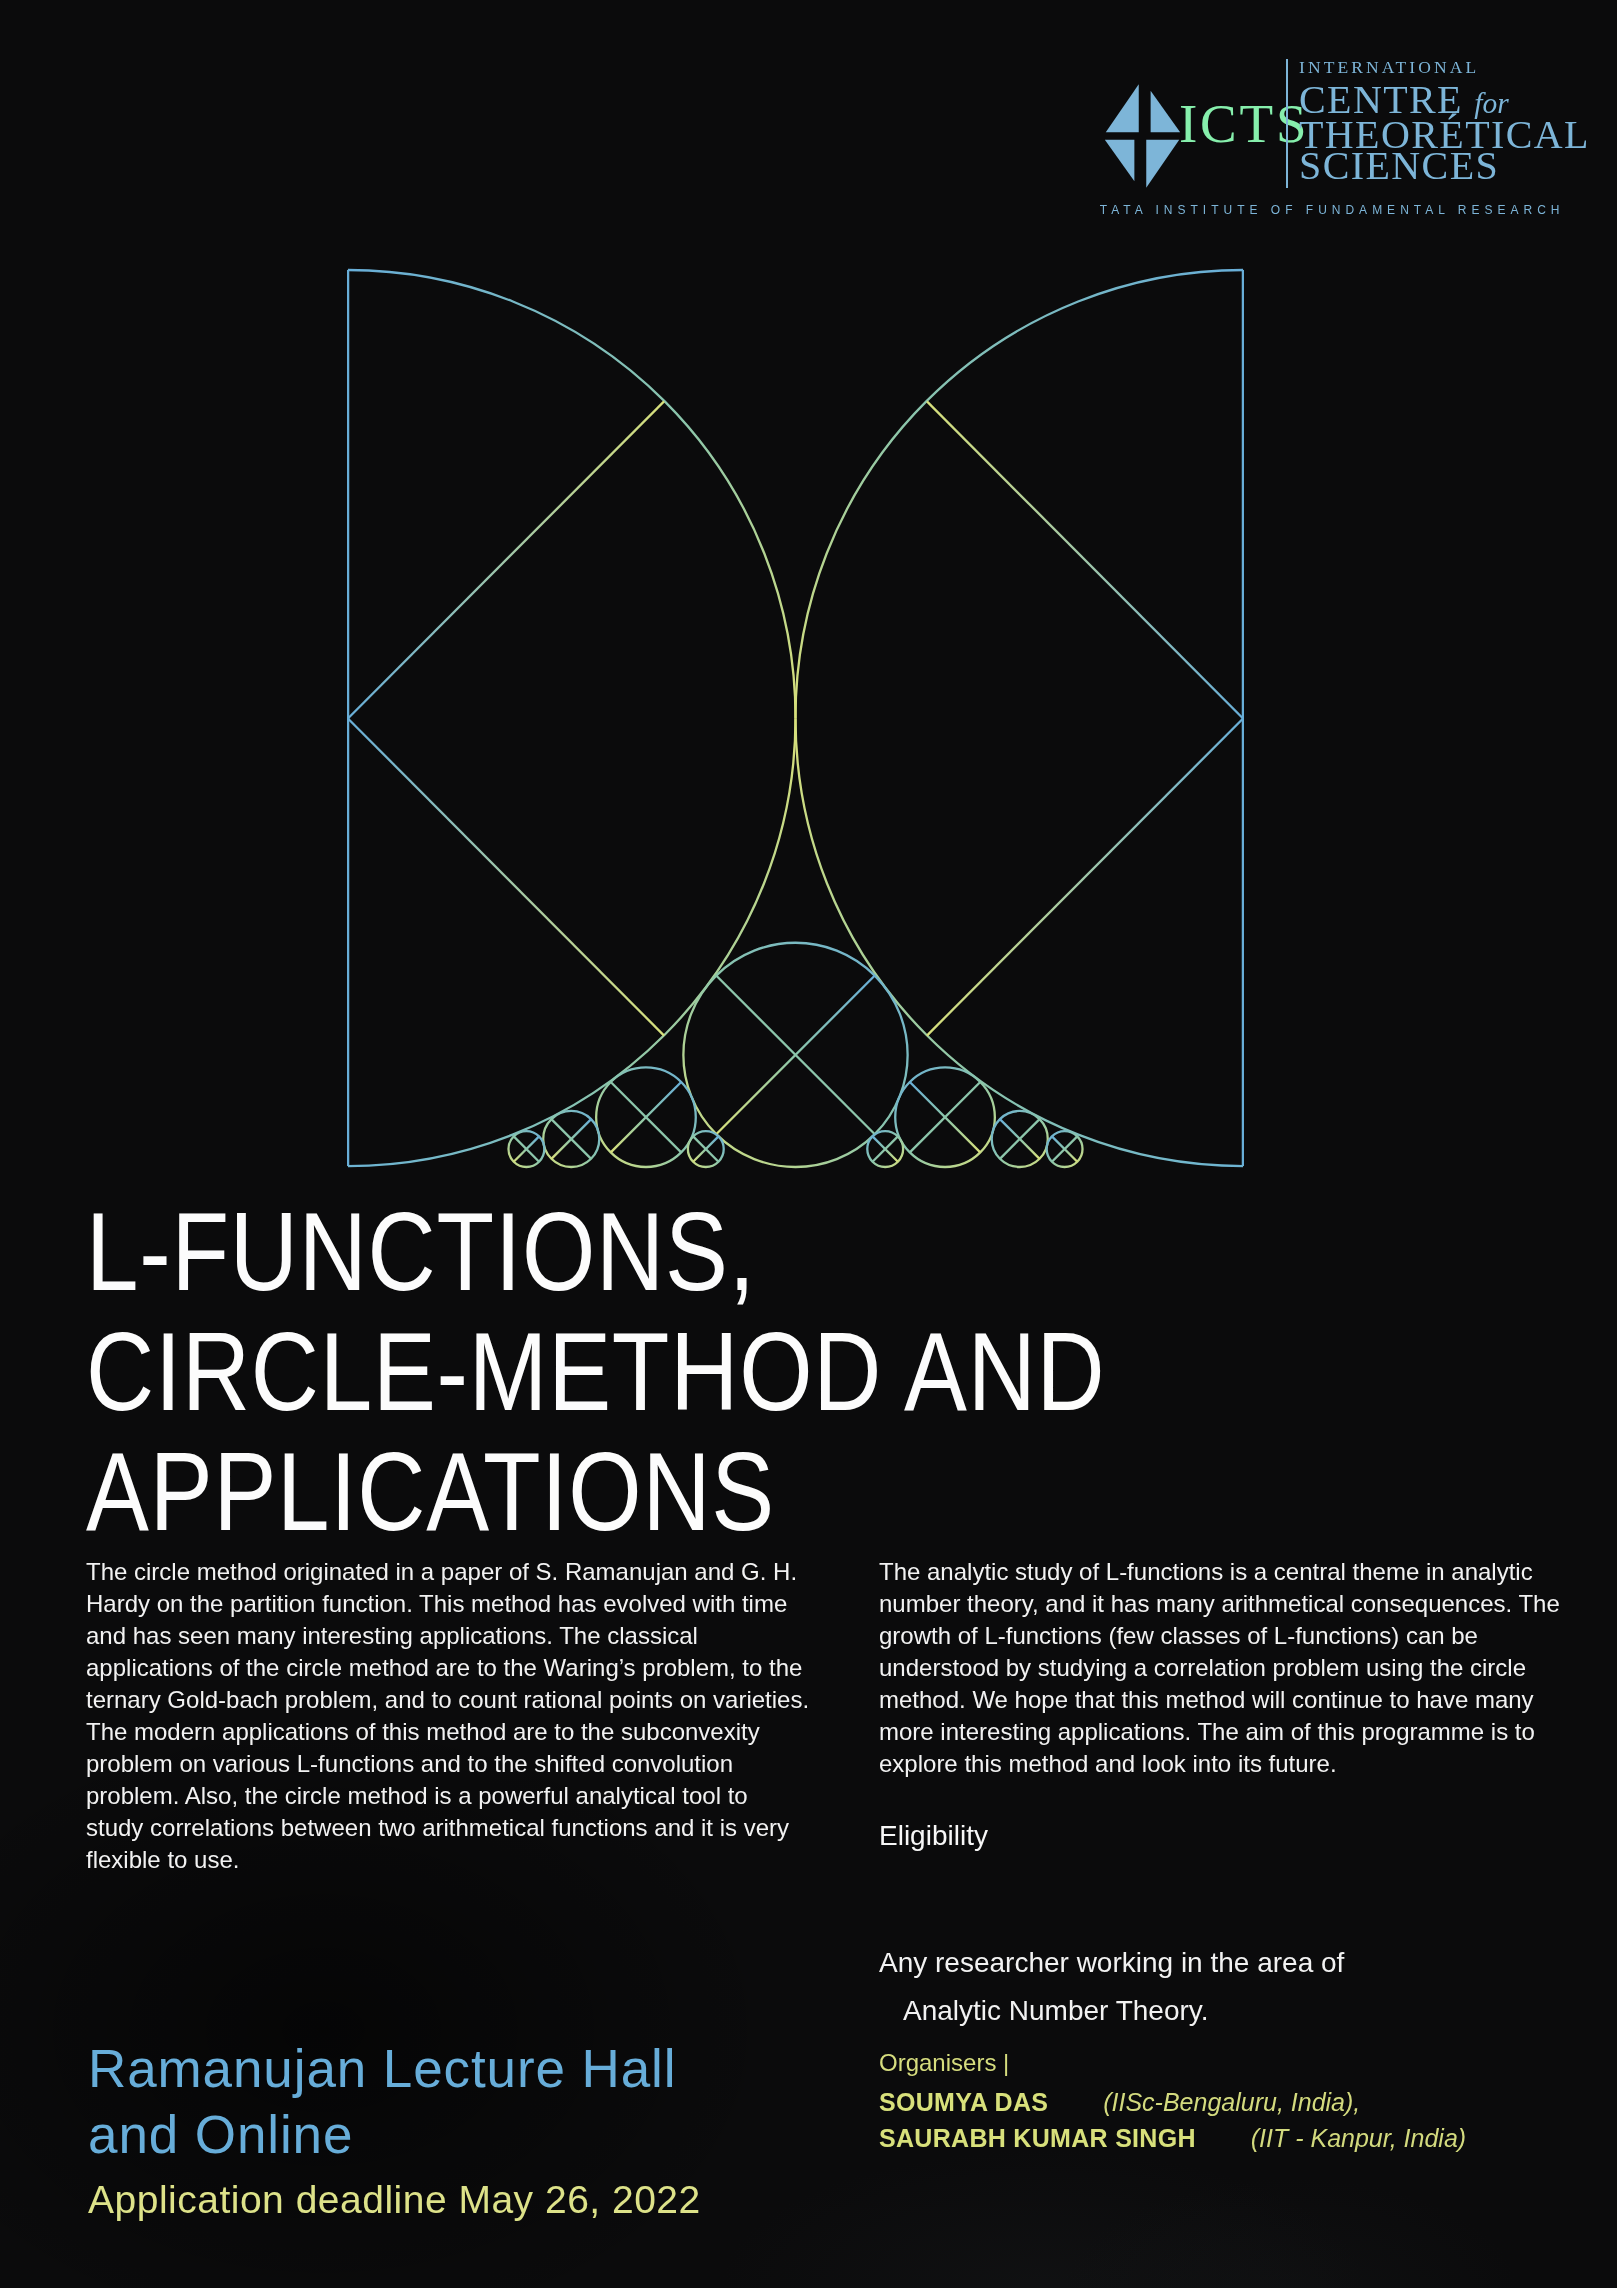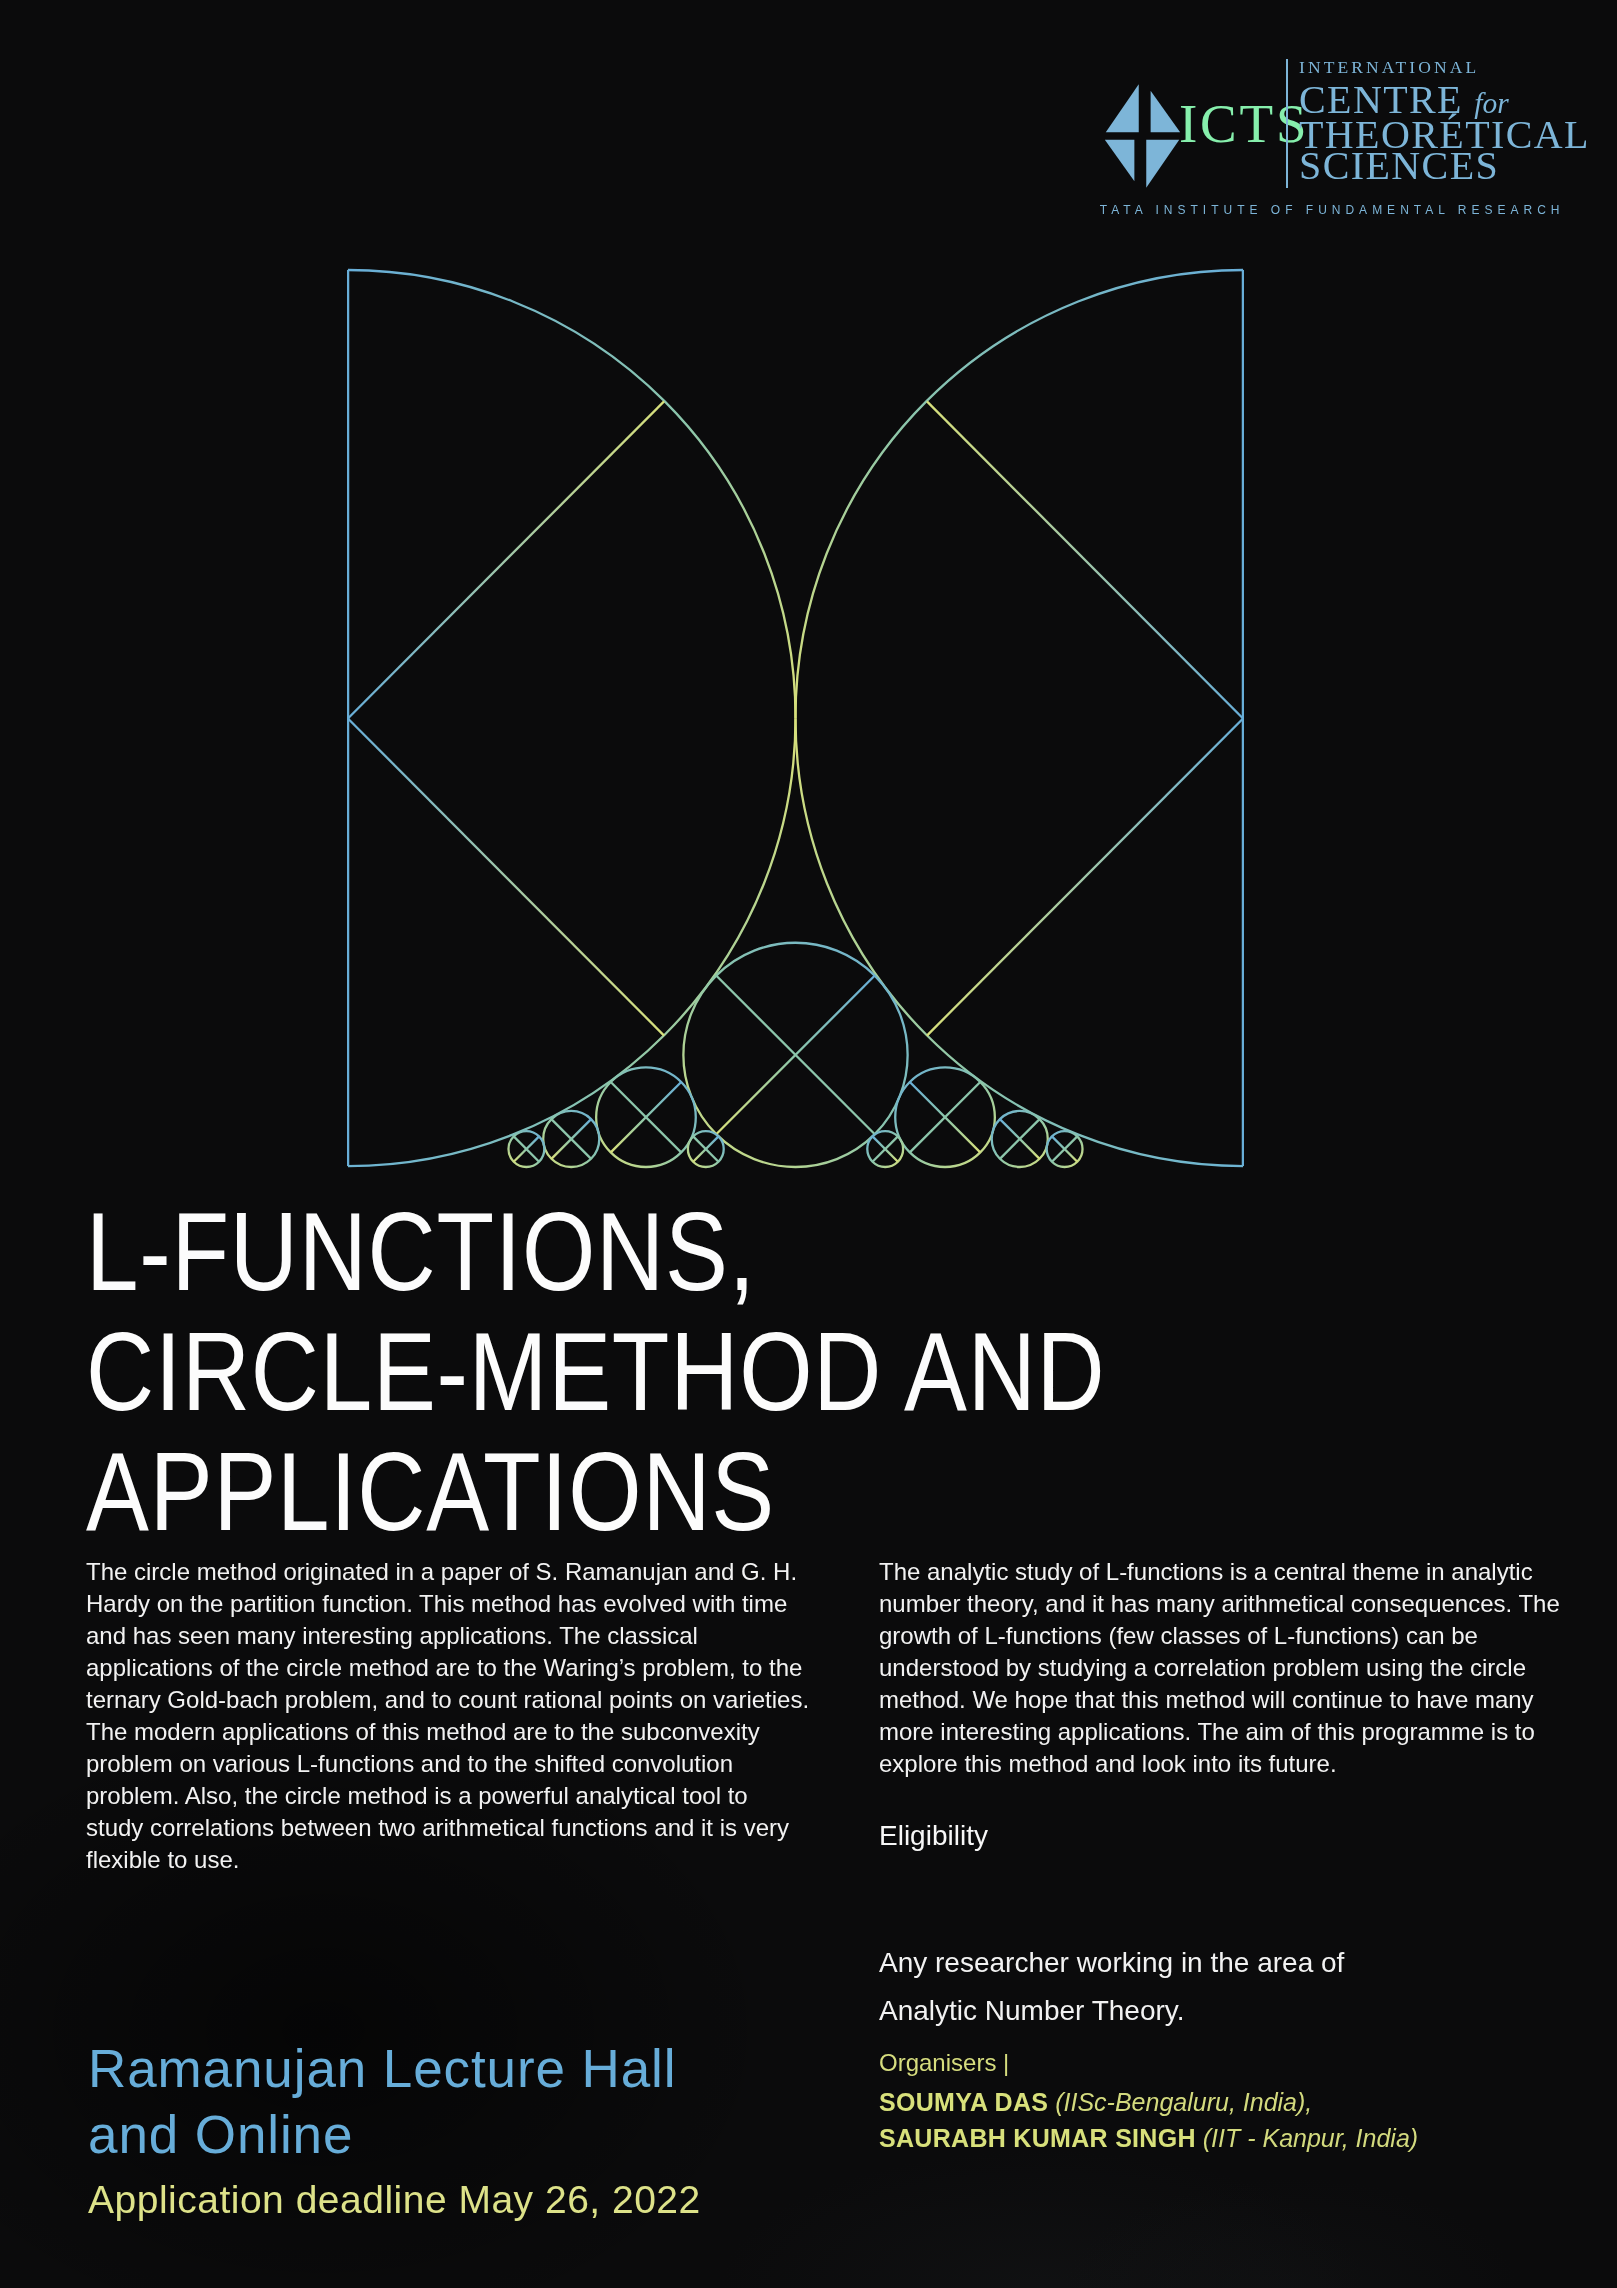--- a/index.html
+++ b/index.html
@@ -37,26 +37,26 @@
          font-size:111px;line-height:120px;color:#fcfcfc;letter-spacing:0.9px;
          transform:scaleX(.85);transform-origin:left top;white-space:nowrap;}
 
   
   .para{position:absolute;color:#f2f2f2;font-size:24px;line-height:32px;}
   .left-para{left:86px;top:1556px;width:725px;}
   .right-para{left:879px;top:1556px;width:685px;}
 
   .elig-head{position:absolute;left:879px;top:1820px;font-size:28px;font-weight:normal;color:#f7f7f7;}
   .elig-line{position:absolute;left:879px;font-size:28px;color:#f2f2f2;font-weight:300;}
-  .el1{top:1947px;} .el2{top:1995px;}
+  .el1{top:1947px;} .el2{top:1995px;margin-left:24px;}
 
   .org-label{position:absolute;left:879px;top:2049px;font-size:24px;color:#d6dd7e;font-weight:300;}
   .org-list{position:absolute;left:879px;top:2084px;font-size:25px;line-height:36px;color:#d8e07b;}
   .org-name{font-weight:bold;letter-spacing:0.3px;}
-  .org-aff{font-style:italic;font-weight:300;color:#d3da7e;}
+  .org-aff{font-style:italic;font-weight:300;color:#d3da7e;margin-left:48px;}
 
   
   .dates{position:absolute;left:88px;top:1979px;font-size:46px;font-weight:bold;
          color:#68a8d8;white-space:pre;letter-spacing:0.5px;}
   .venue{position:absolute;left:88px;font-size:53px;font-weight:300;color:#67add9;letter-spacing:0.9px;}
   .v1{top:2038px;} .v2{top:2104px;}
   .deadline{position:absolute;left:88px;top:2178px;font-size:39px;font-weight:300;
             color:#dde289;letter-spacing:0.5px;}
 </style>
 </head>

